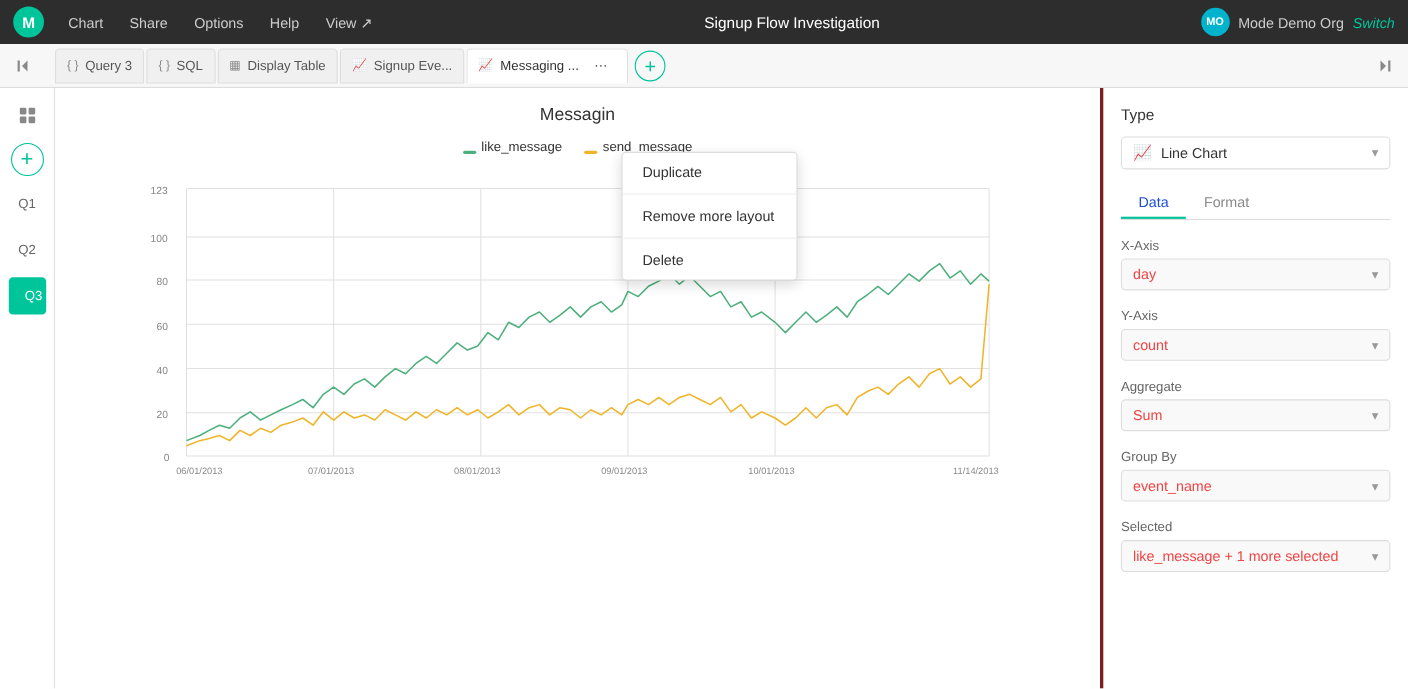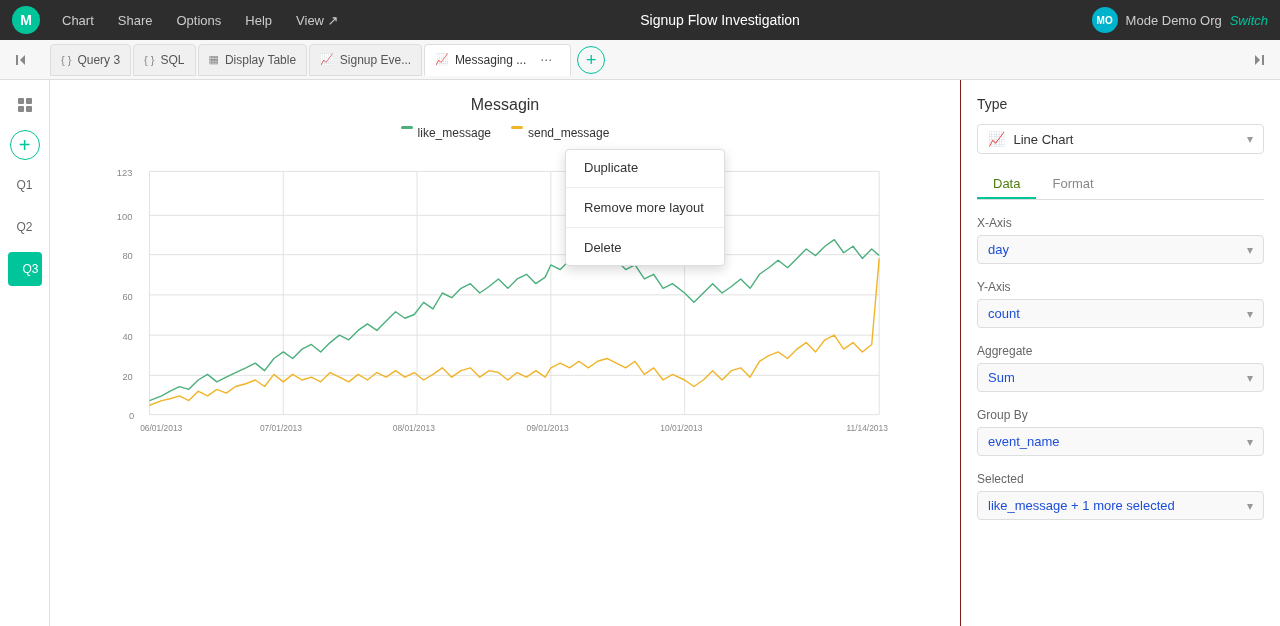--- a/index.html
+++ b/index.html
@@ -37,43 +37,43 @@
     
     .left-sidebar { width: 50px; border-right: 1px solid #e0e0e0; display: flex; flex-direction: column; align-items: center; padding: 8px 0; gap: 8px; background: #fff; }
     .sidebar-btn { width: 34px; height: 34px; display: flex; align-items: center; justify-content: center; cursor: pointer; color: #888; border-radius: 4px; font-size: 14px; }
     .sidebar-query { width: 34px; height: 34px; display: flex; align-items: center; justify-content: center; cursor: pointer; color: #666; border-radius: 4px; font-size: 12px; font-weight: 500; }
     .sidebar-query.active { background: #00c49a; color: #fff; border-radius: 4px; padding-left: 12px; }
 
     
     .chart-area { flex: 1; padding: 16px; position: relative; }
     .chart-title { font-size: 16px; font-weight: 500; color: #333; margin-bottom: 12px; text-align: center; }
     .chart-legend { display: flex; justify-content: center; gap: 20px; margin-bottom: 8px; font-size: 12px; }
-    .legend-item { display: flex; align-items: flex-start; gap: 5px; }
+    .legend-item { display: flex; align-items: flex-end; gap: 5px; }
     .legend-dot { width: 12px; height: 3px; border-radius: 2px; }
     .chart-svg { width: 100%; }
 
     
-    .right-panel { width: 320px; border-left: 1px solid #7f1d1d; background: #fff; padding: 16px; }
+    .right-panel { width: 280px; border-left: 3px solid #7f1d1d; background: #fff; padding: 16px; }
     .section-title { font-size: 14px; font-weight: 500; color: #333; margin-bottom: 12px; }
     .type-selector { display: flex; align-items: center; border: 1px solid #ddd; border-radius: 4px; padding: 6px 10px; margin-bottom: 16px; cursor: pointer; }
     .type-selector-icon { color: #00c49a; margin-right: 8px; font-size: 14px; }
     .type-selector-text { flex: 1; font-size: 13px; }
     .type-selector-arrow { color: #999; font-size: 12px; }
     .panel-tabs { display: flex; border-bottom: 1px solid #ddd; margin-bottom: 16px; }
     .panel-tab { padding: 6px 16px; font-size: 13px; cursor: pointer; color: #888; border-bottom: 2px solid transparent; }
-    .panel-tab.active { color: #4d7c0f; border-bottom-color: #00c49a; font-weight: 500; }
+    .panel-tab.active { color: #1d4ed8; border-bottom-color: #00c49a; font-weight: 500; }
     .field-section { margin-bottom: 16px; }
     .field-label { font-size: 12px; color: #666; margin-bottom: 5px; font-weight: 500; }
     .field-select { width: 100%; border: 1px solid #ddd; border-radius: 4px; padding: 6px 10px; font-size: 13px; background: #f9f9f9; display: flex; align-items: center; cursor: pointer; }
-    .field-select-text { flex: 1; color: #1d4ed8; }
+    .field-select-text { flex: 1; color: #ef4444; }
     .field-select-arrow { color: #999; font-size: 12px; }
 
     
     .dropdown-menu {
-      position: absolute; top: 69px; left: 515px; background: #fff; border: 1px solid #ddd; border-radius: 4px; box-shadow: 0 4px 12px rgba(0,0,0,0.15); z-index: 100; min-width: 160px;
+      position: absolute; top: 58px; left: 515px; background: #fff; border: 1px solid #ddd; border-radius: 4px; box-shadow: 0 4px 12px rgba(0,0,0,0.15); z-index: 100; min-width: 160px;
     }
     .dropdown-item { padding: 10px 18px; font-size: 13px; color: #333; cursor: pointer; }
     .dropdown-divider { height: 1px; background: #eee; margin: 2px 0; }
   </style>
 </head>
 <body>
 
 <div class="top-nav">
   <div class="nav-logo">M</div>
   <div class="nav-item">Chart</div>

